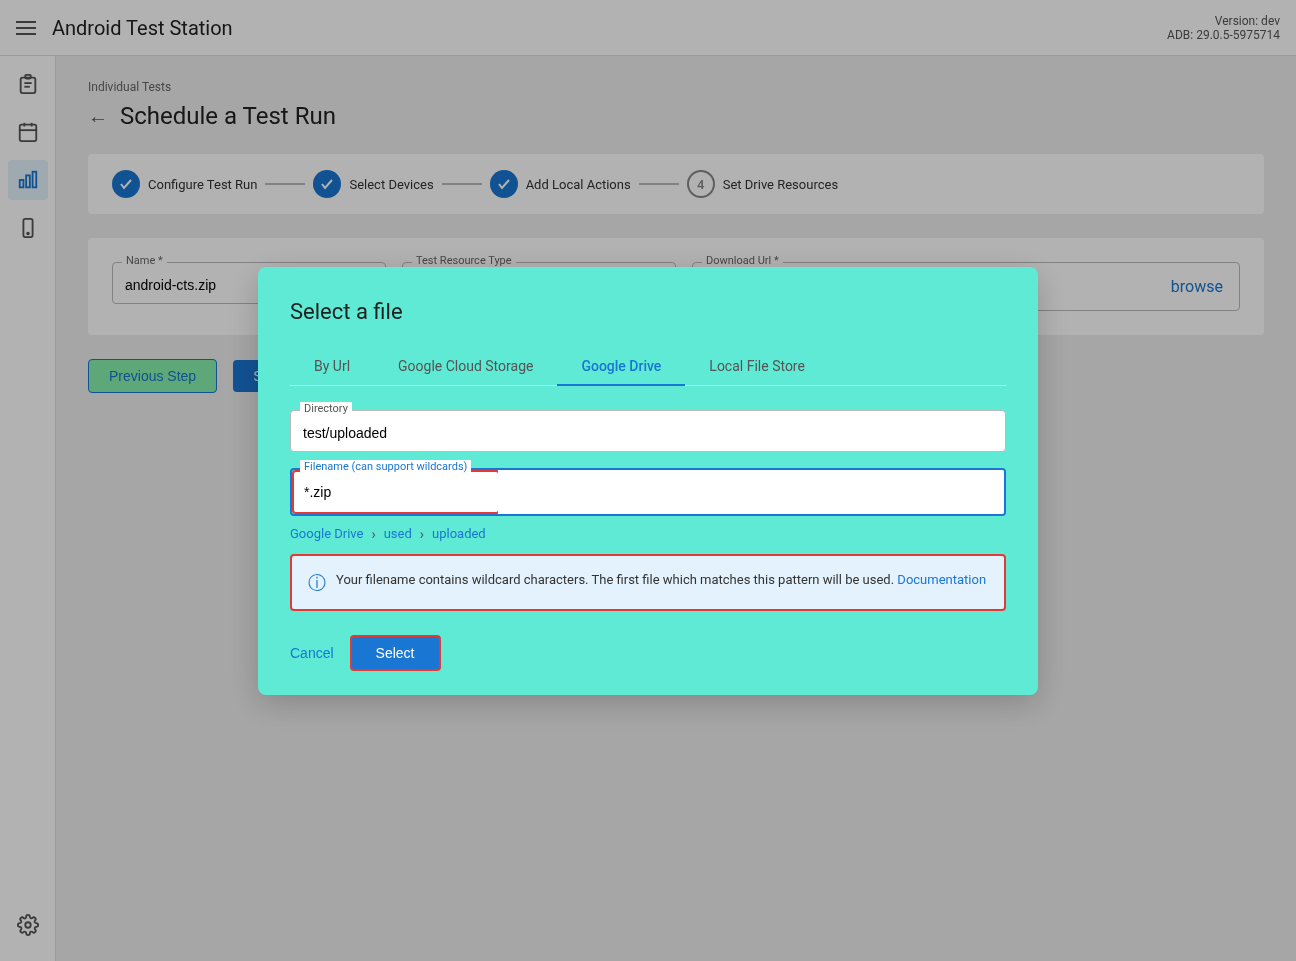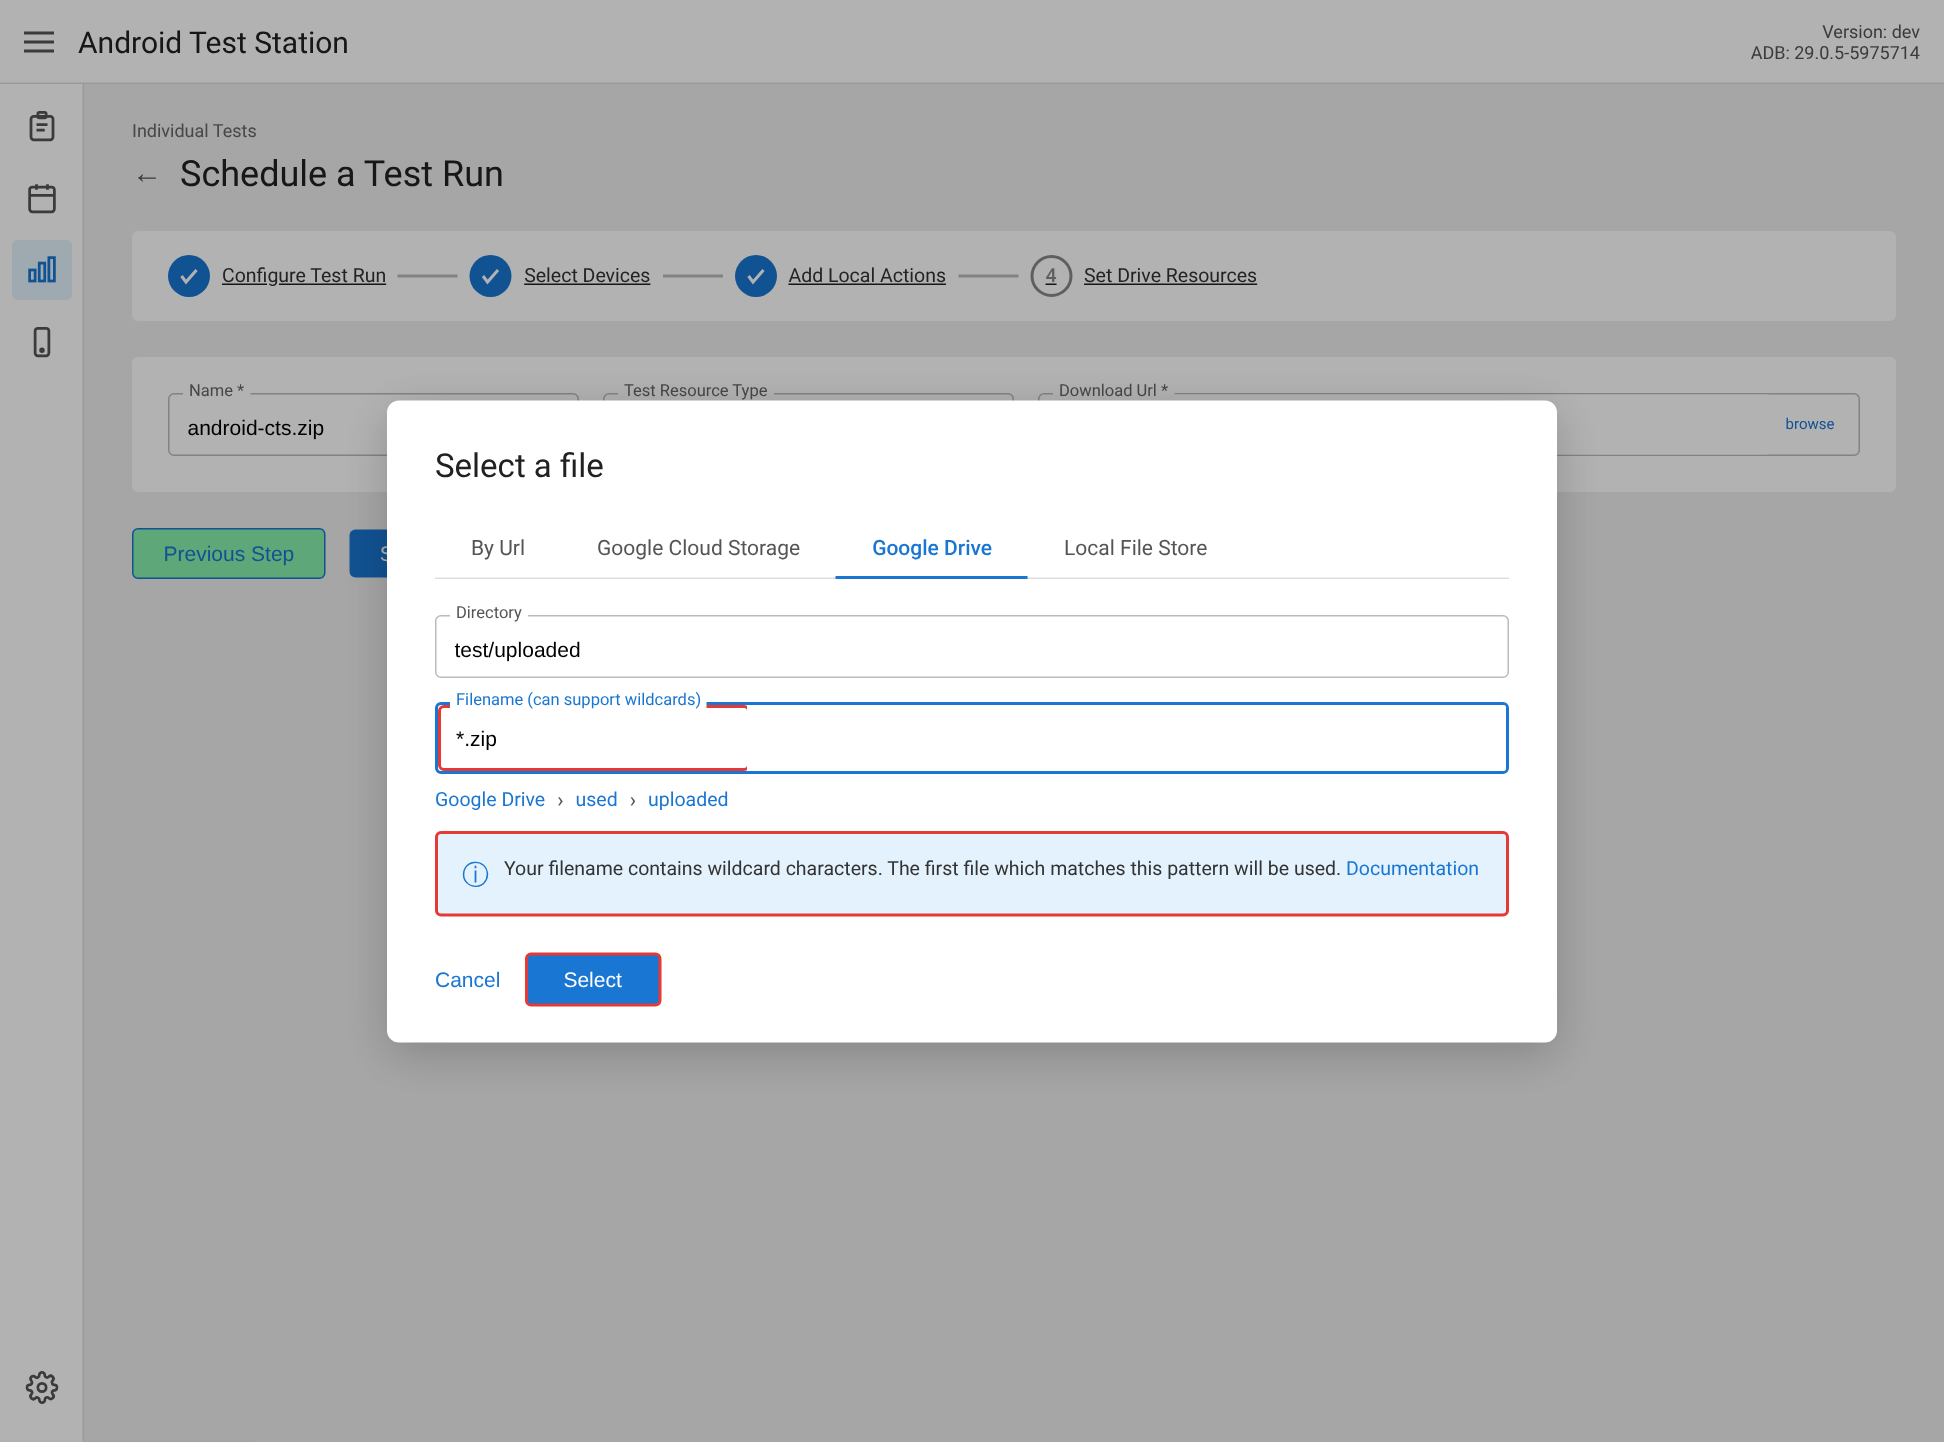--- a/index.html
+++ b/index.html
@@ -40,21 +40,21 @@
     .breadcrumb { font-size: 12px; color: #666; margin-bottom: 8px; }
 
     
     .page-header { display: flex; align-items: center; gap: 12px; margin-bottom: 24px; }
     .back-btn { background: none; border: none; cursor: pointer; color: #555; font-size: 20px; line-height: 1; }
     .page-title { font-size: 24px; font-weight: 400; }
 
     
     .stepper {
       display: flex; align-items: center; gap: 0; margin-bottom: 24px; background: #fff;
-      padding: 16px 24px; border-radius: 4px; flex-wrap: wrap; text-decoration: underline;
+      padding: 16px 24px; border-radius: 4px; flex-wrap: wrap;
     }
     .step { display: flex; align-items: center; gap: 8px; }
     .step-circle {
       width: 28px; height: 28px; border-radius: 50%; display: flex; align-items: center; justify-content: center;
       font-size: 13px; font-weight: 500;
     }
     .step-circle.done { background: #1976d2; color: #fff; }
     .step-circle.num { background: #fff; border: 2px solid #888; color: #888; }
     .step-label { font-size: 13px; color: #333; white-space: nowrap; }
     .step-connector { width: 40px; height: 2px; background: #bbb; margin: 0 8px; }
@@ -64,42 +64,42 @@
     .form-row { display: flex; gap: 16px; flex-wrap: wrap; }
     .form-field { flex: 1; min-width: 200px; position: relative; }
     .form-field label {
       position: absolute; top: -8px; left: 10px; background: #fff; padding: 0 4px;
       font-size: 11px; color: #666; z-index: 1;
     }
     .form-field input {
       width: 100%; border: 1px solid #bbb; border-radius: 4px; padding: 14px 12px 10px;
       font-size: 14px; background: #fff; outline: none;
     }
-    .browse-link { color: #1976d2; cursor: pointer; font-size: 10px; padding: 14px 8px; white-space: nowrap; }
+    .browse-link { color: #1976d2; cursor: pointer; font-size: 16px; padding: 14px 8px; white-space: nowrap; }
 
     
     .actions { display: flex; align-items: center; gap: 16px; margin-bottom: 32px; }
     .btn-outline {
       border: 1px solid #1976d2; color: #1976d2; background: #86efac;
       padding: 8px 20px; border-radius: 4px; cursor: pointer; font-size: 14px;
     }
     .btn-primary {
       border: none; background: #1976d2; color: #fff;
       padding: 8px 20px; border-radius: 4px; cursor: pointer; font-size: 14px;
     }
     .btn-text { background: none; border: none; color: #555; cursor: pointer; font-size: 14px; }
 
     
     .modal-overlay {
       position: fixed; top: 0; left: 0; right: 0; bottom: 0;
       background: rgba(0,0,0,0.3); z-index: 200;
       display: flex; align-items: center; justify-content: center;
     }
     .modal {
-      background: #ffffff; border-radius: 8px; width: 780px; max-width: 95vw;
+      background: #5eead4; border-radius: 8px; width: 780px; max-width: 95vw;
       padding: 32px 32px 24px; box-shadow: 0 8px 32px rgba(0,0,0,0.2);
     }
     .modal-title { font-size: 22px; font-weight: 400; margin-bottom: 24px; }
 
     
     .tabs { display: flex; border-bottom: 1px solid #ddd; margin-bottom: 24px; }
     .tab {
       padding: 10px 24px; cursor: pointer; font-size: 14px; color: #555;
       border-bottom: 2px solid transparent; margin-bottom: -1px;
     }

